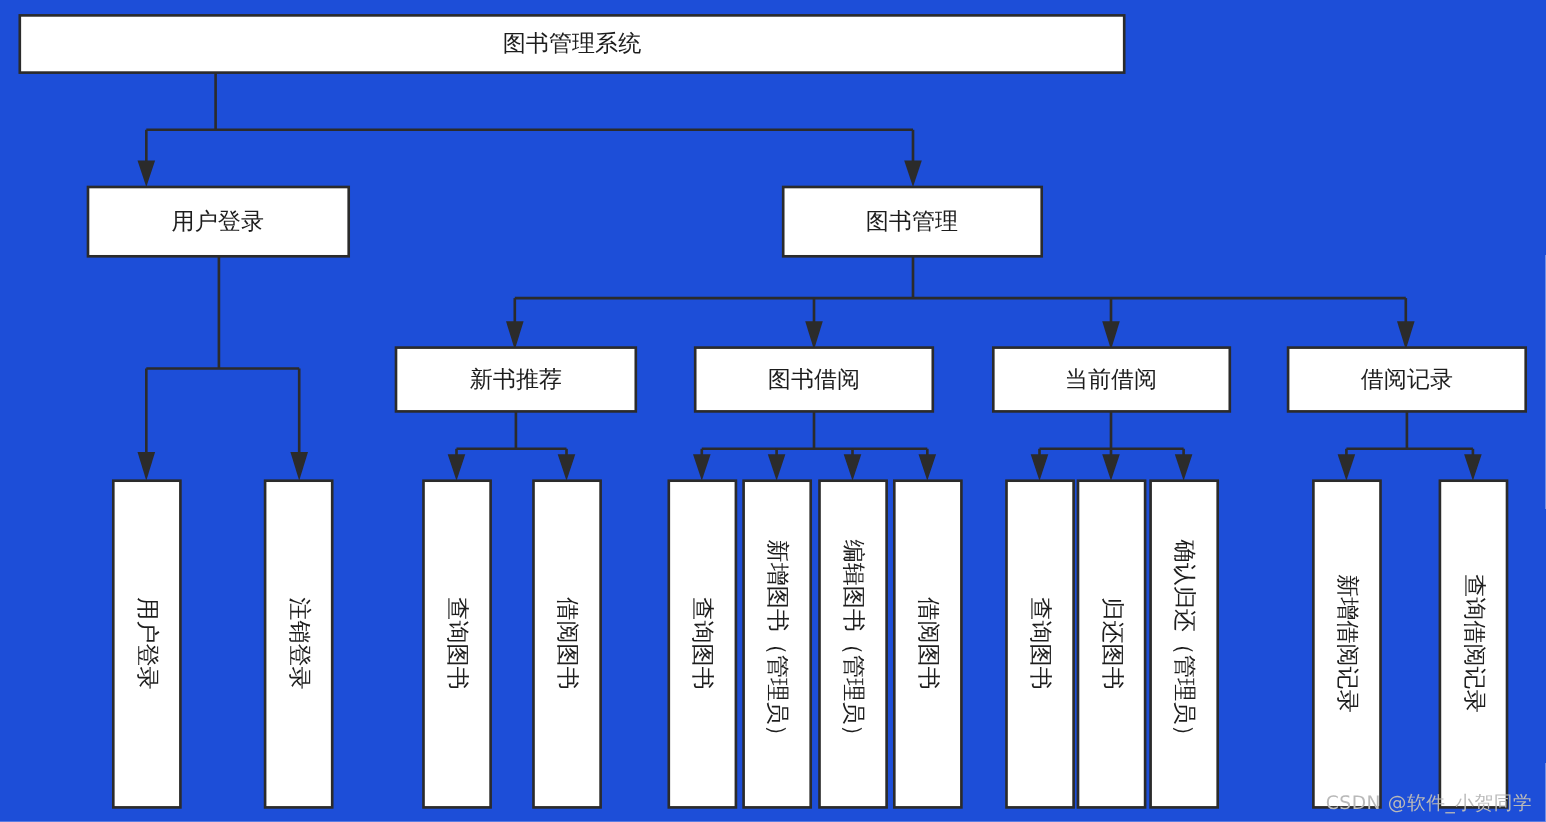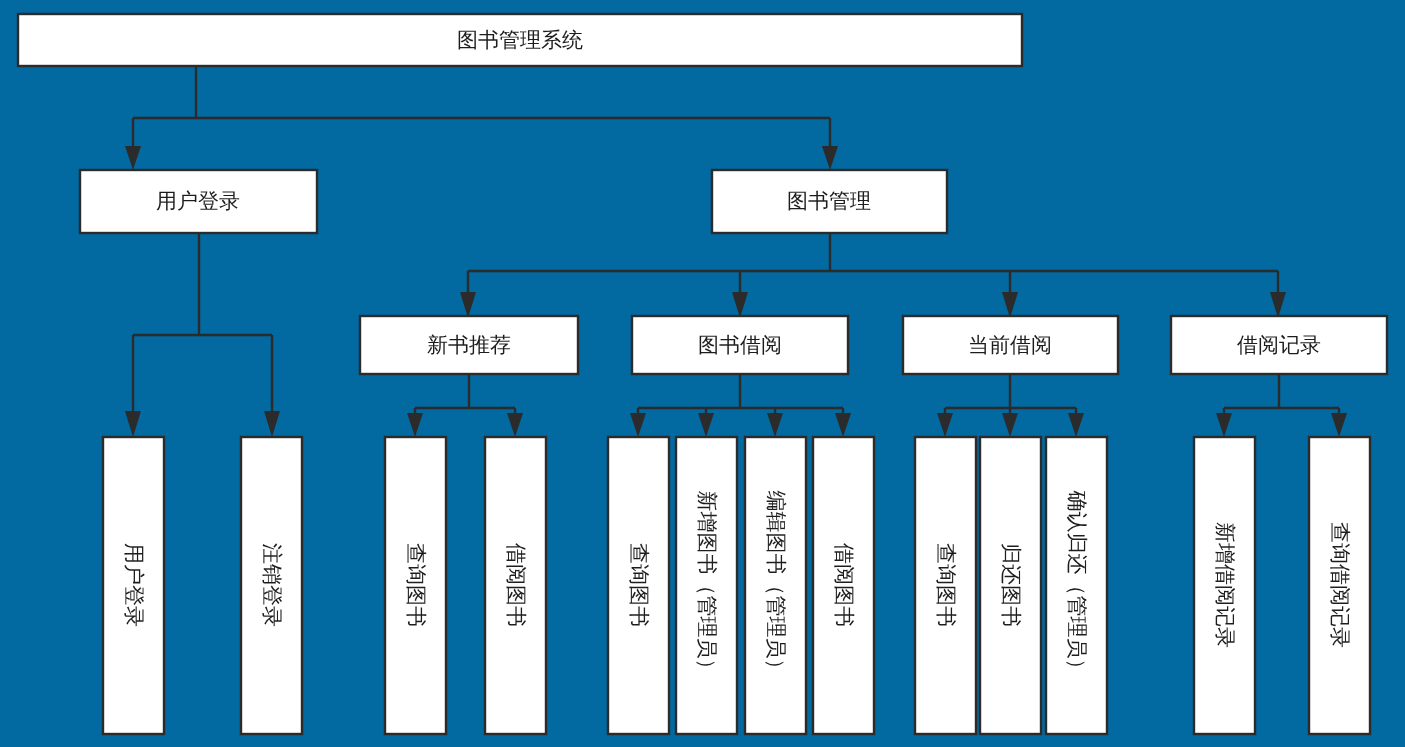--- a/index.html
+++ b/index.html
@@ -10,21 +10,21 @@
   body {
     width: 1405px;
     height: 747px;
     font-family: "DejaVu Sans", "Liberation Sans", sans-serif;
     overflow: hidden;
   }
   #diagram-root {
     position: relative;
     width: 1405px;
     height: 747px;
-    background: #0369a1;
+    background: #1d4ed8;
   }
   svg#tree-svg {
     position: absolute;
     left: 0;
     top: 0;
     width: 1405px;
     height: 747px;
     display: block;
   }
   .node-box {
@@ -232,14 +232,15 @@
       <text class="node-label-vertical" transform="translate(1224,585) rotate(90)" x="0" y="0">新增借阅记录</text>
     </g>
 
     <g>
       <rect class="node-box" x="1309" y="437" width="61" height="297"></rect>
       <text class="node-label-vertical" transform="translate(1339,585) rotate(90)" x="0" y="0">查询借阅记录</text>
     </g>
 
   </svg>
 
+  <div class="watermark">CSDN @软件_小贺同学</div>
 
 </div>
 
 </body></html>

